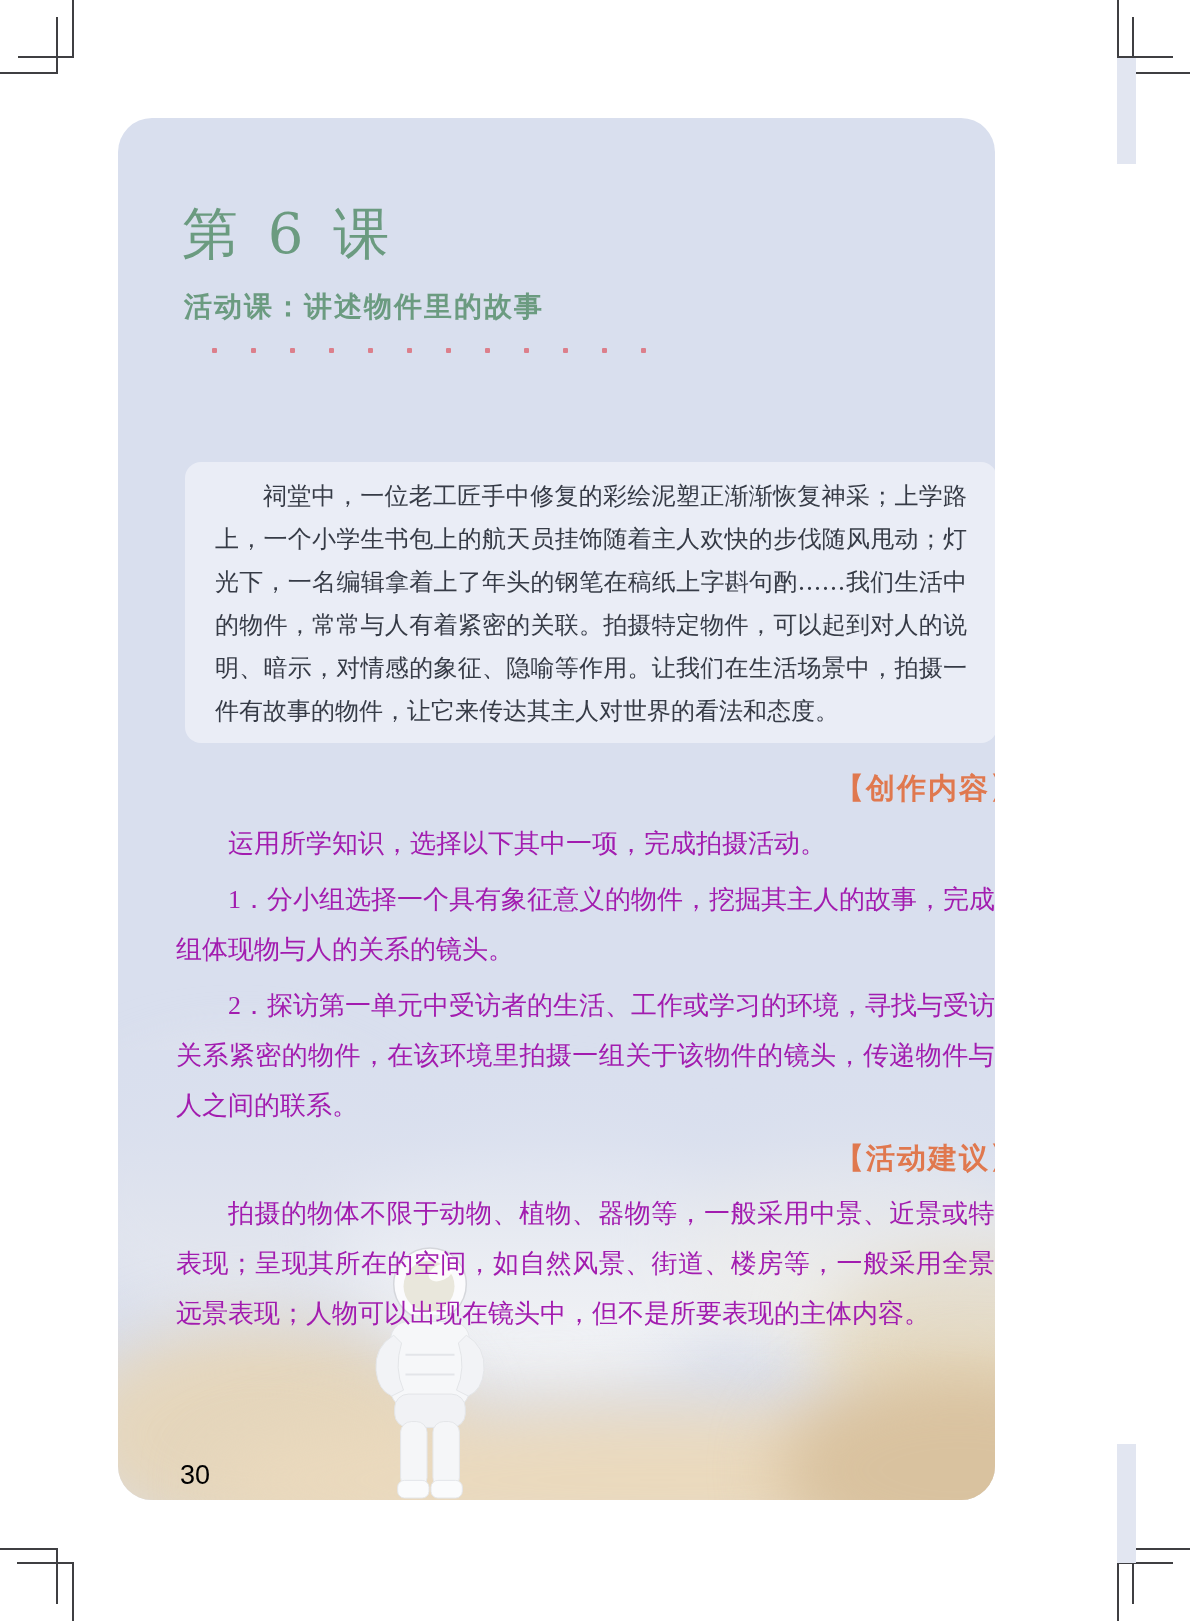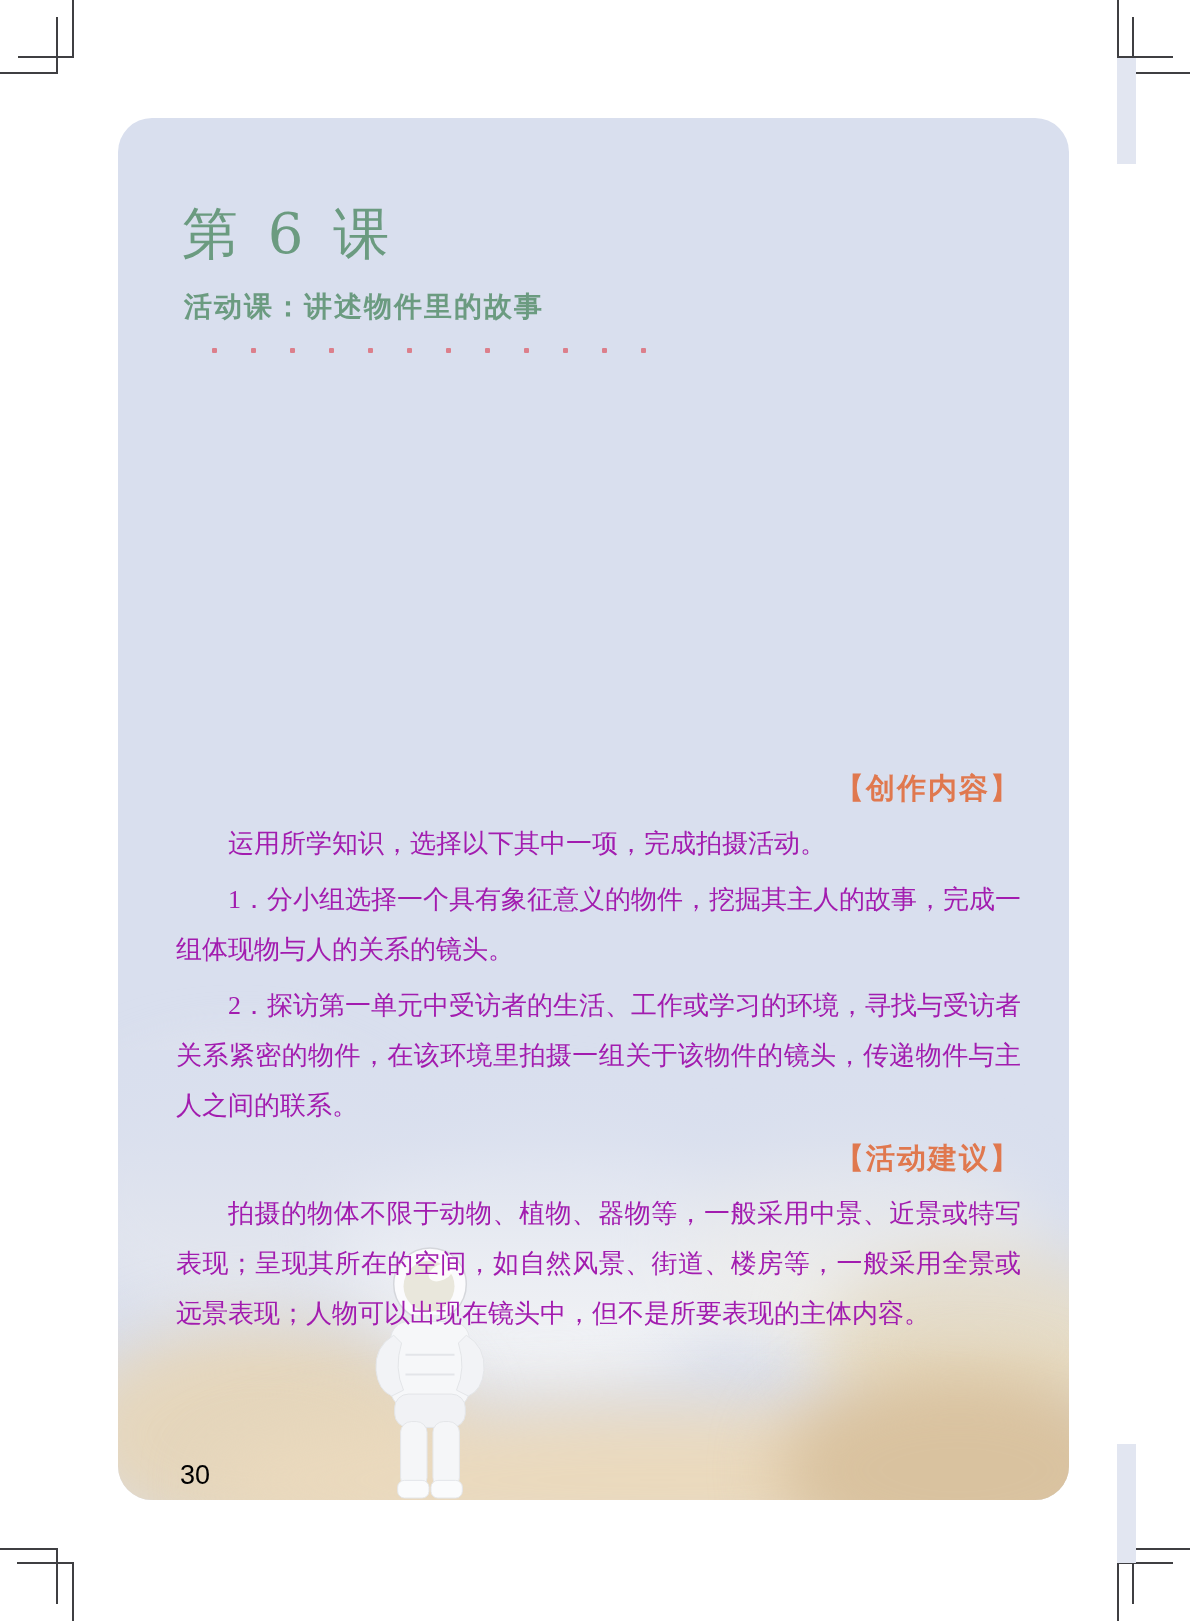--- a/index.html
+++ b/index.html
@@ -29,21 +29,21 @@
   .br-v1{left:1132px;top:1548px;width:2px;height:56px;}
   .br-h2{left:1117px;top:1562px;width:56px;height:2px;}
   .br-v2{left:1117px;top:1562px;width:2px;height:59px;}
   
   .sidebar-strip{position:absolute;background:#e2e6f1;}
   .strip-top{left:1117px;top:58px;width:19px;height:106px;}
   .strip-bottom{left:1117px;top:1444px;width:19px;height:119px;}
 
   
   .panel{
-    position:absolute;left:118px;top:118px;width:951px;height:1382px;
+    position:absolute;left:118px;top:118px;width:877px;height:1382px;
     background:var(--panel-bg,#d9dfee);border-radius:34px;overflow:hidden;
   }
   .kicker{
     position:absolute;left:64px;top:86px;z-index:6;
     font-family:"DejaVu Serif","Liberation Serif",serif;
     font-size:56px;line-height:60px;color:var(--green,#6b9b80);
     letter-spacing:6px;
   }
   .lesson-title{
     position:absolute;left:66px;top:170px;z-index:6;
@@ -177,20 +177,23 @@
       <span></span>
       <span></span>
       <span></span>
       <span></span>
       <span></span>
       <span></span>
       <span></span>
       <span></span>
     </div>
 
+  <div class="intro-box">
+    <p>祠堂中，一位老工匠手中修复的彩绘泥塑正渐渐恢复神采；上学路上，一个小学生书包上的航天员挂饰随着主人欢快的步伐随风甩动；灯光下，一名编辑拿着上了年头的钢笔在稿纸上字斟句酌……我们生活中的物件，常常与人有着紧密的关联。拍摄特定物件，可以起到对人的说明、暗示，对情感的象征、隐喻等作用。让我们在生活场景中，拍摄一件有故事的物件，让它来传达其主人对世界的看法和态度。</p>
+  </div>
 
   <div class="content">
     <div class="section-heading">【创作内容】</div>
     <p class="body">运用所学知识，选择以下其中一项，完成拍摄活动。</p>
     <p class="body">1．分小组选择一个具有象征意义的物件，挖掘其主人的故事，完成一组体现物与人的关系的镜头。</p>
     <p class="body">2．探访第一单元中受访者的生活、工作或学习的环境，寻找与受访者关系紧密的物件，在该环境里拍摄一组关于该物件的镜头，传递物件与主人之间的联系。</p>
 
     <div class="section-heading second">【活动建议】</div>
     <p class="body">拍摄的物体不限于动物、植物、器物等，一般采用中景、近景或特写表现；呈现其所在的空间，如自然风景、街道、楼房等，一般采用全景或远景表现；人物可以出现在镜头中，但不是所要表现的主体内容。</p>
   </div>

